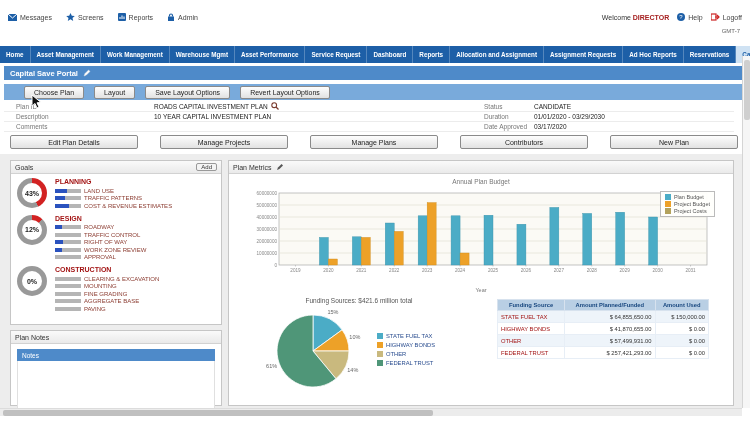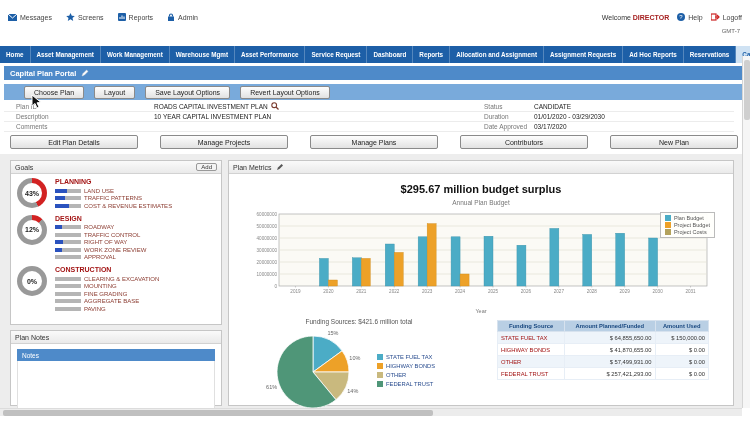--- a/index.html
+++ b/index.html
@@ -179,21 +179,21 @@
       <div class="nav-tab">Dashboard</div>
       <div class="nav-tab">Reports</div>
       <div class="nav-tab">Allocation and Assignment</div>
       <div class="nav-tab">Assignment Requests</div>
       <div class="nav-tab">Ad Hoc Reports</div>
       <div class="nav-tab">Reservations</div>
       <div class="nav-tab active">Capital Planning</div>
     </div>
 
   <div class="portal-header">
-    <span>Capital Plan Portal</span>
+    <span>Capital Save Portal</span>
     <svg width="8" height="8">
         <path d="M1 7 L2 4.6 L5.6 1 L7 2.4 L3.4 6 Z" fill="#ffffff" stroke="#dcdcdc" stroke-width=".5"></path>
       </svg>
   </div>
 
   <div class="toolbar" id="toolbar">
       <button class="btn">Choose Plan</button>
       <button class="btn">Layout</button>
       <button class="btn">Save Layout Options</button>
       <button class="btn">Revert Layout Options</button>
@@ -381,21 +381,20 @@
 
   <div class="panel" id="metrics-panel">
     <div class="panel-header">
       <span class="ttl">
         <span>Plan Metrics</span>
         <svg width="8" height="8">
             <path d="M1 7 L2 4.6 L5.6 1 L7 2.4 L3.4 6 Z" fill="#555"></path>
           </svg>
       </span>
     </div>
-    <div class="headline">$295.67 million budget surplus</div>
     <div class="chart-sub">Annual Plan Budget</div>
 
     <div class="chart-wrap">
       <svg id="barchart" width="470" height="96">
           <rect x="36" y="6" width="428" height="72" fill="#fbfaf5" stroke="#a9a9a9" stroke-width="0.7"></rect>
           <text x="34" y="79.8" font-size="4.6" fill="#888" text-anchor="end">0</text>
           <line x1="36" y1="66" x2="464" y2="66" stroke="#e3dfd4" stroke-width="0.7"></line>
           <text x="34" y="67.8" font-size="4.6" fill="#888" text-anchor="end">10000000</text>
           <line x1="36" y1="54" x2="464" y2="54" stroke="#e3dfd4" stroke-width="0.7"></line>
           <text x="34" y="55.8" font-size="4.6" fill="#888" text-anchor="end">20000000</text>

